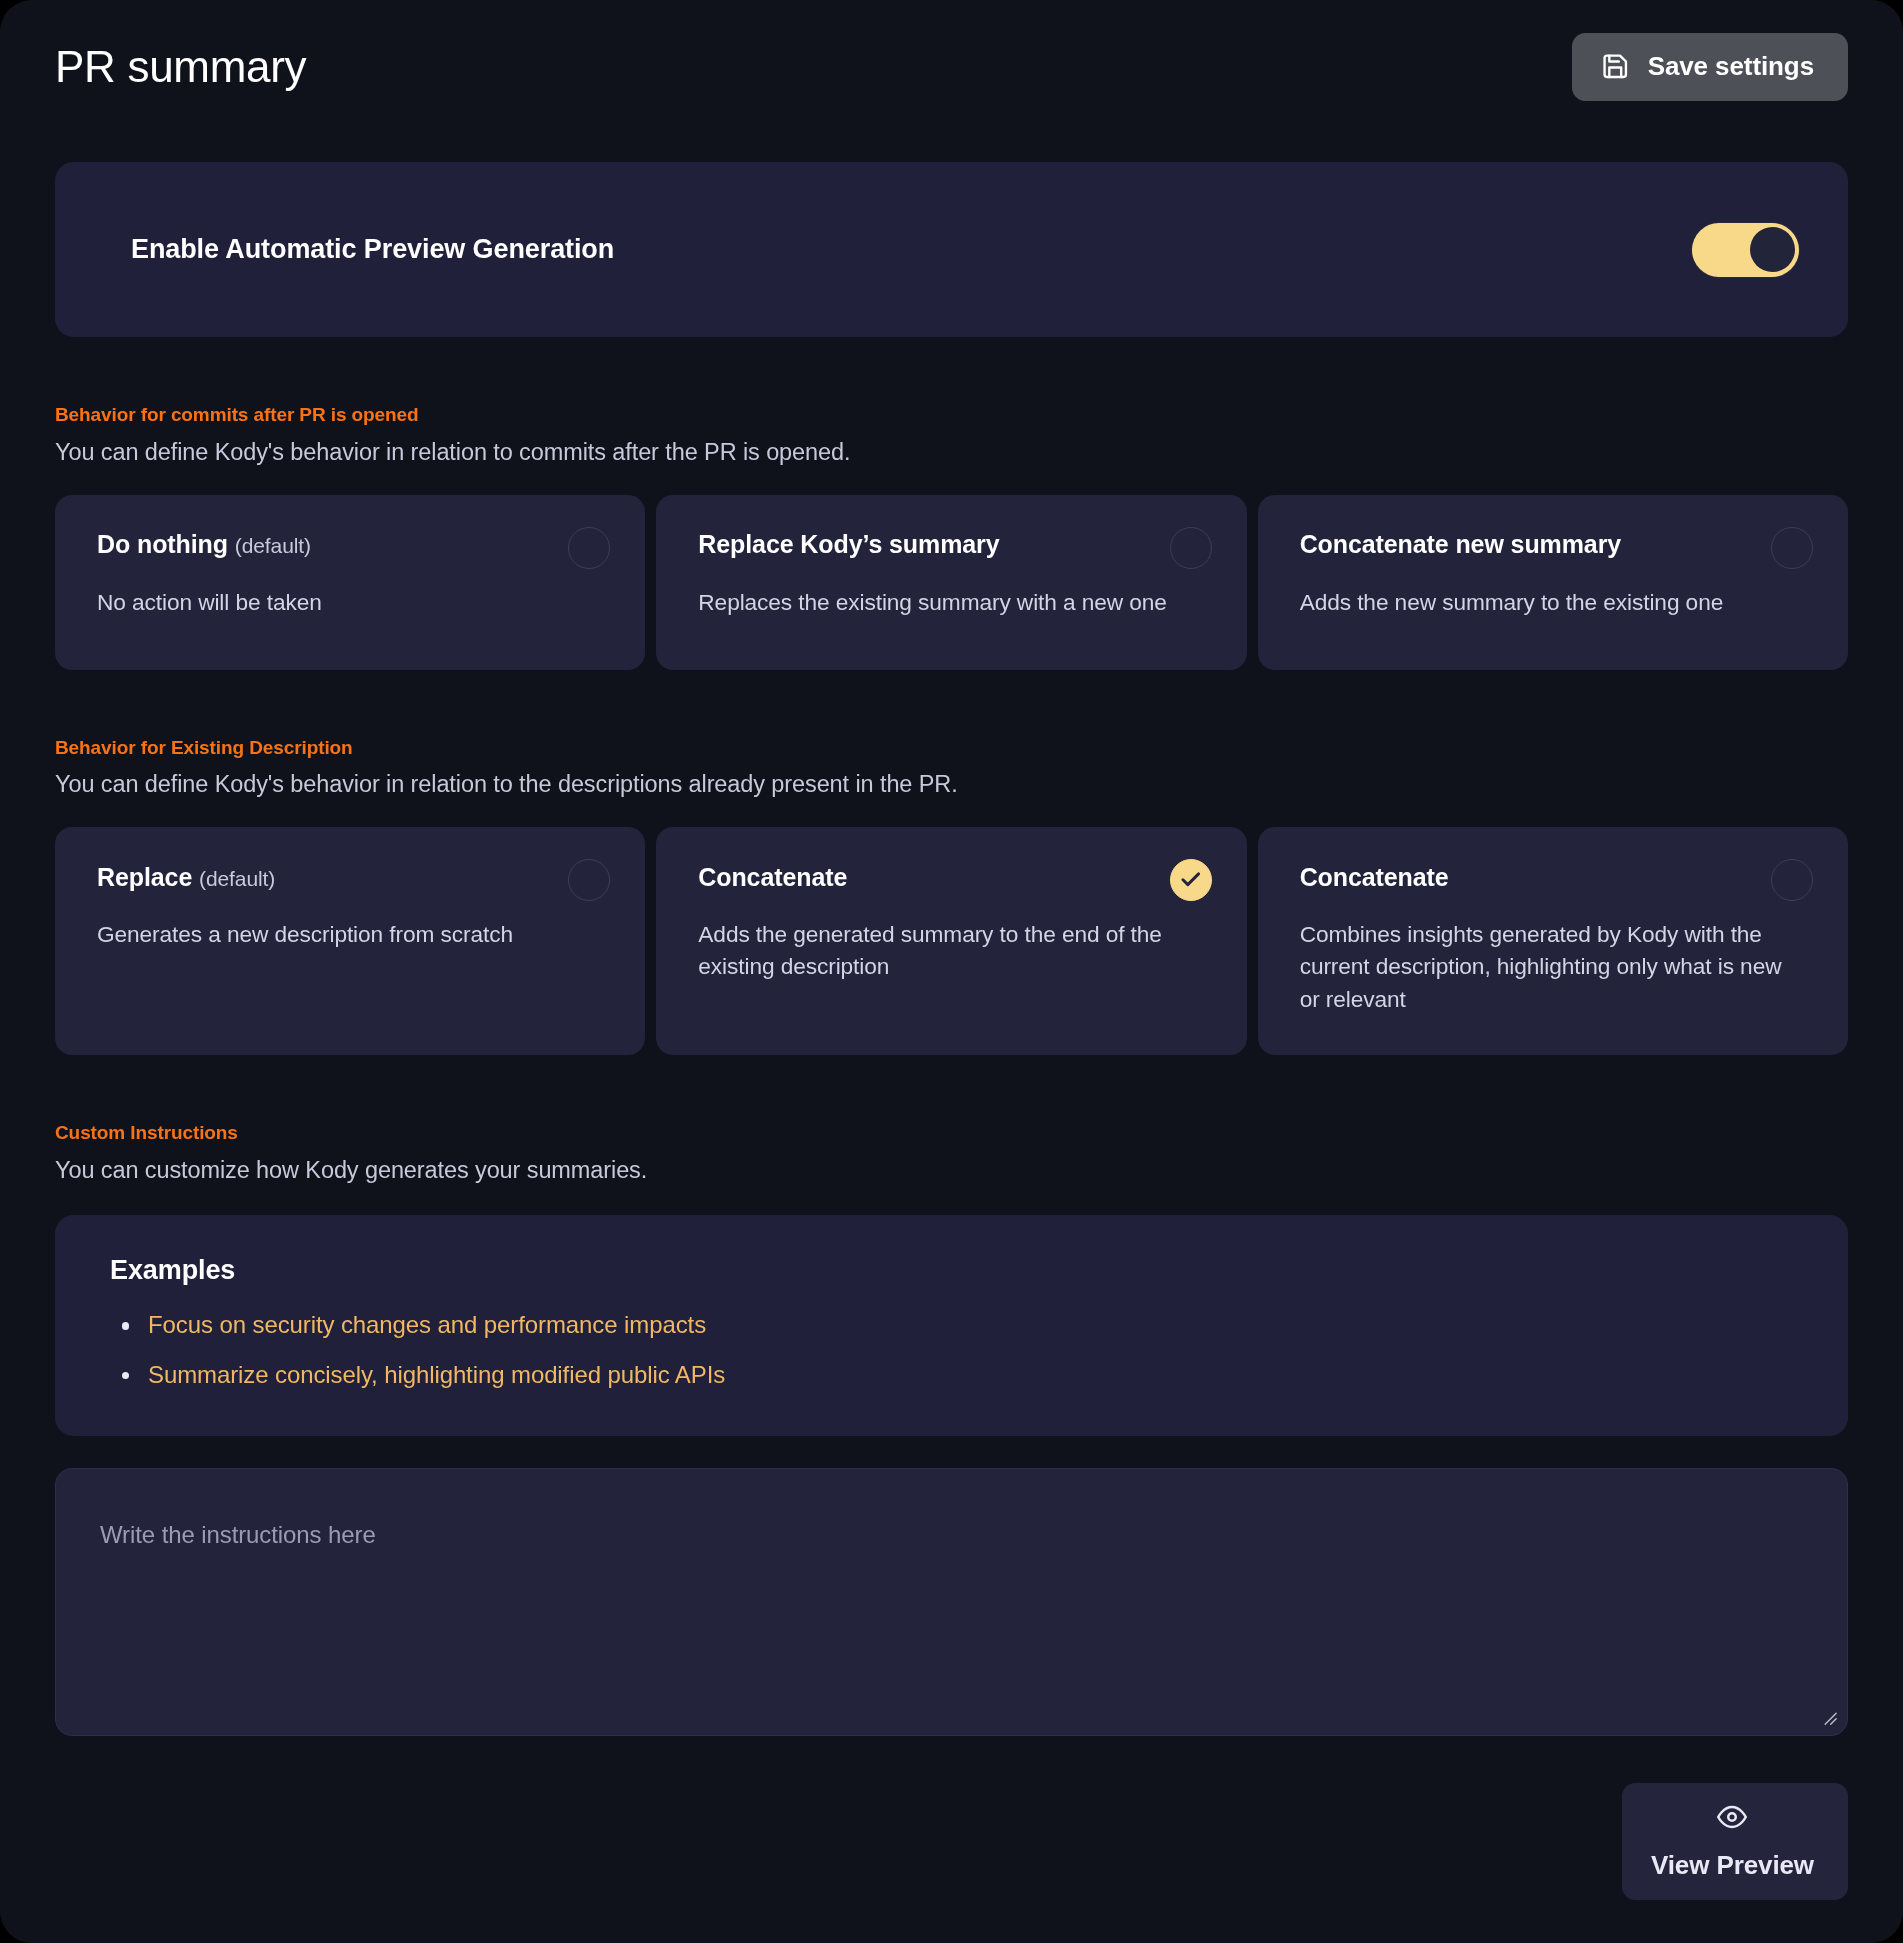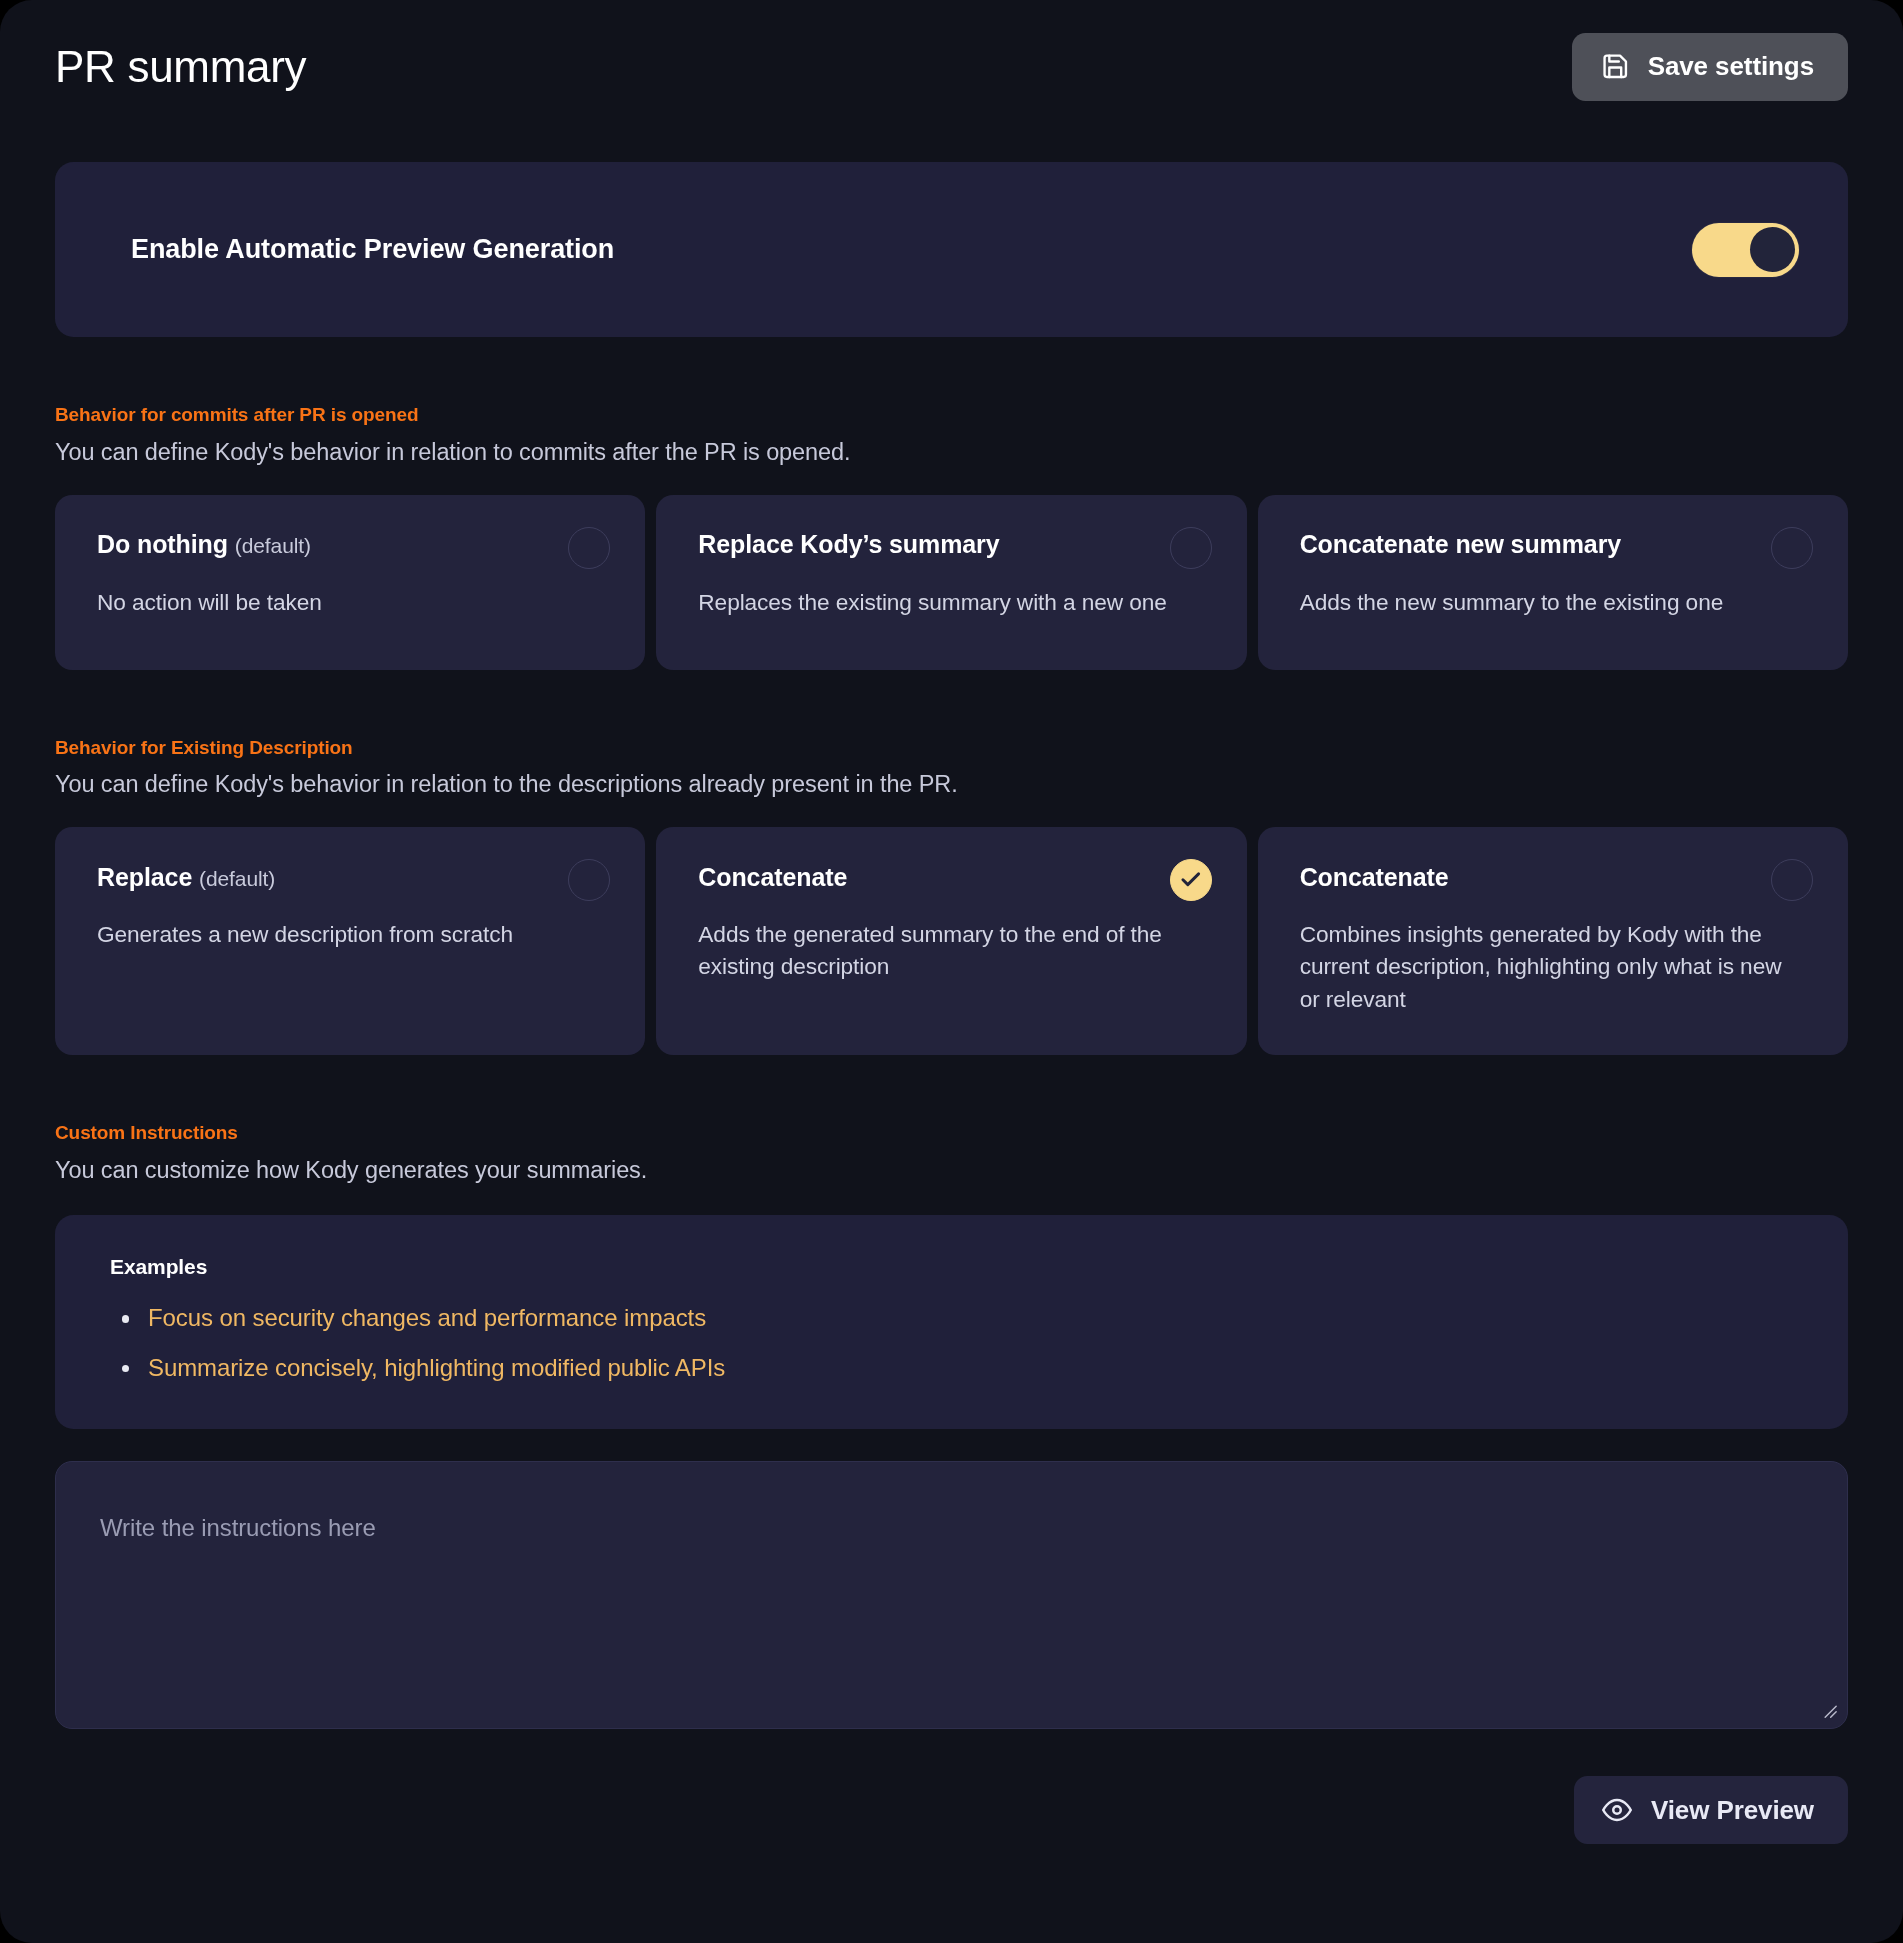--- a/index.html
+++ b/index.html
@@ -167,21 +167,21 @@
   }
 
   
   .examples-box {
     margin-top: 31px;
     background: #20203a;
     border-radius: 18.5px;
     padding: 40px 50px 44px 55px;
   }
   .examples-title {
-    font-size: 21px;
+    font-size: 27px;
     font-weight: 700;
     color: #ffffff;
     letter-spacing: -0.1px;
   }
   .examples-list { list-style: none; margin-top: 22px; }
   .examples-list li {
     position: relative;
     padding-left: 38px;
     font-size: 24px;
     color: #f0b863;
@@ -244,20 +244,21 @@
     background: #24243d;
     border: none;
     border-radius: 13.4px;
     padding: 18.5px 34px 18.5px 28.5px;
     cursor: pointer;
     color: #e8e9f5;
     font-family: "Liberation Sans", sans-serif;
     font-size: 26px;
     font-weight: 700;
     letter-spacing: -0.1px;
+    flex-direction: column;
   }
   .preview-btn .ico { display:flex; align-items:center; }
 </style>
 </head>
 <body>
 
 <div id="page">
 
   <div class="header">
     <h1 class="page-title">PR summary</h1>

